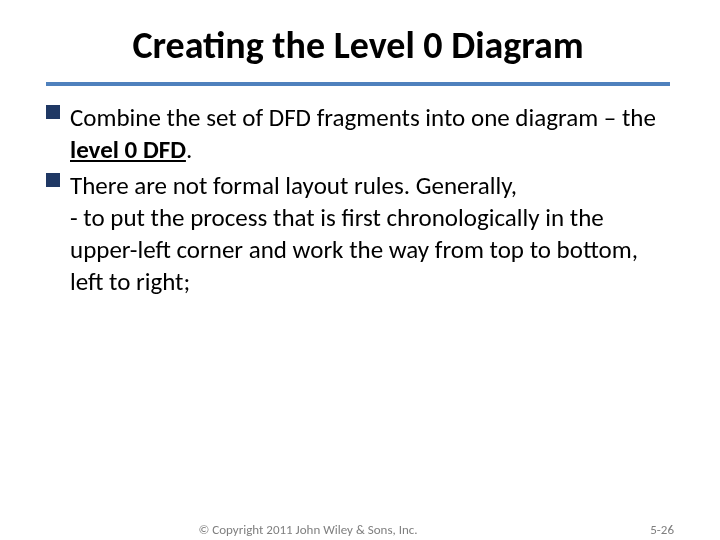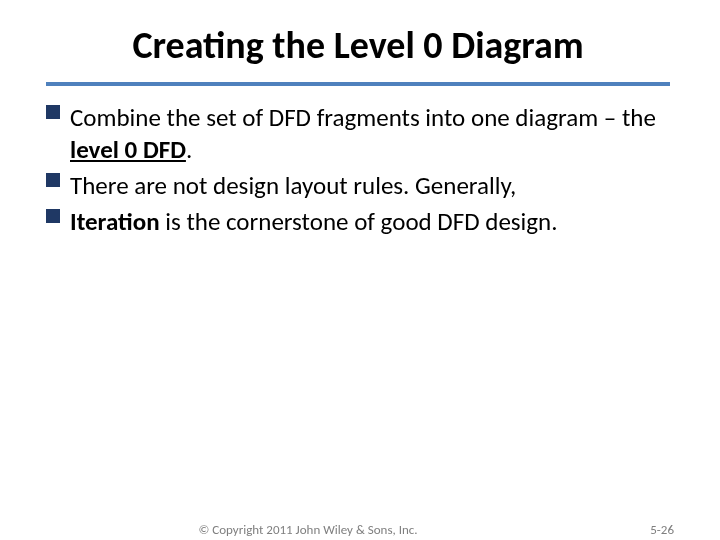--- a/index.html
+++ b/index.html
@@ -24,27 +24,24 @@
   <hr class="rule">
   <div class="body">
 
     <div class="item">
       <span class="bullet"></span>
       <span>Combine the set of DFD fragments into one diagram – the </span><span class="bold u">level 0 DFD</span><span>.</span>
     </div>
 
     <div class="item">
       <span class="bullet"></span>
-      <span>There are not design layout rules.  Generally,</span>
+      <span>There are not formal layout rules.  Generally,</span>
+      <div>- to put the process that is first chronologically in the upper-left corner and work the way from top to bottom, left to right;</div>
     </div>
 
-    <div class="item">
-      <span class="bullet"></span>
-      <span class="bold">Iteration</span><span> is the cornerstone  of good DFD design.</span>
-    </div>
 
   </div>
 
   <div class="footer">
     <div class="copyright">© Copyright 2011 John Wiley &amp; Sons, Inc.</div>
     <div class="pagenum">5-26</div>
   </div>
 </div>
 
 </body></html>

